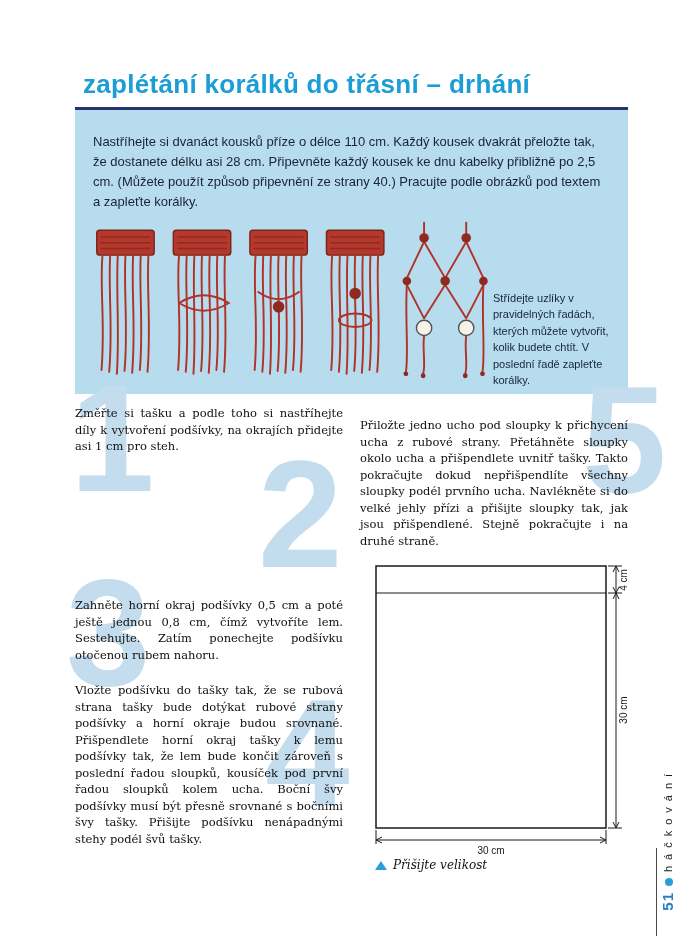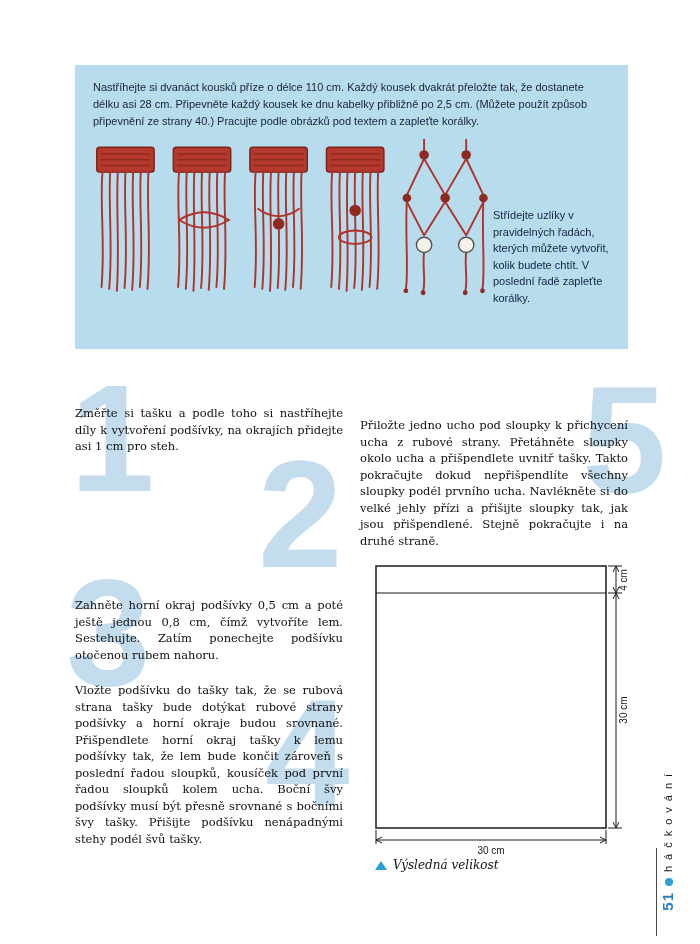--- a/index.html
+++ b/index.html
@@ -4,22 +4,22 @@
 <style>
   html,body{margin:0;padding:0;background:#e8e8e8;}
   #page{position:relative;width:700px;height:944px;background:#ffffff;overflow:hidden;
         font-family:"DejaVu Serif", serif;color:#111;}
   
   .panel{position:absolute;left:75px;top:65px;width:553px;}
   .panel-header{background:#ffffff;padding:4px 8px 7px 8px;border-bottom:3px solid #26336e;}
   .panel-title{font-family:"Liberation Sans", sans-serif;font-weight:bold;font-size:26px;
                color:#1b9ed6;letter-spacing:0.3px;}
   .panel-body{background:#b7dcee;padding:14px 16px 10px 16px;height:260px;}
-  .panel-intro{font-family:"Liberation Sans", sans-serif;font-size:11px;line-height:1.55;
-               color:#1a2233;margin:0 2px 4px 2px;}
+  .panel-intro{font-family:"Liberation Sans", sans-serif;font-size:13px;line-height:1.55;
+               color:#1a2233;margin:8px 2px 4px 2px;}
   .panel-figure{display:flex;align-items:flex-end;}
   .panel-note{width:118px;margin-top:16px;font-family:"Liberation Sans", sans-serif;
               font-size:11px;line-height:1.5;color:#14233f;}
   
   .big-num{position:absolute;z-index:0;font-family:"Liberation Sans", sans-serif;
            font-weight:bold;font-size:152px;line-height:1;color:#c4ddee;user-select:none;}
   
   .step{position:absolute;z-index:1;width:268px;font-size:11.5px;line-height:16.5px;
         text-align:justify;color:#101010;margin:0;}
   
@@ -36,20 +36,23 @@
   .margin-rule{position:absolute;left:656px;top:848px;width:1px;height:88px;background:#4a4a4a;}
   .page-num{position:absolute;left:659px;top:892px;font-family:"Liberation Sans", sans-serif;
             font-weight:bold;font-size:15px;color:#2d7fc1;letter-spacing:1px;}
 </style>
 </head>
 <body>
 
 <div id="page">
 
   <div class="panel">
+    <div class="panel-header">
+      <span class="panel-title">zaplétání korálků do třásní – drhání</span>
+    </div>
     <div class="panel-body">
       <p class="panel-intro">Nastříhejte si dvanáct kousků příze o délce 110 cm. Každý kousek dvakrát přeložte tak, že dostanete délku asi 28 cm. Připevněte každý kousek ke dnu kabelky přibližně po 2,5 cm. (Můžete použít způsob připevnění ze strany 40.) Pracujte podle obrázků pod textem a zapleťte korálky.</p>
       <div class="panel-figure">
 
         <svg width="402" height="172" viewBox="0 0 420 172">
           <defs>
             <g id="fringe" stroke="#b03228" stroke-width="2" fill="none" stroke-linecap="round">
               <path d="M6,0 C3,35 9,70 5,120"></path>
               <path d="M14,0 C12,40 17,75 13,122"></path>
               <path d="M22,0 C20,38 24,80 21,124"></path>
@@ -143,21 +146,21 @@
     </g>
     <g font-family="Liberation Sans, sans-serif" font-size="10" fill="#1a1a1a">
       <text x="259" y="24" transform="rotate(-90 259 24)" text-anchor="middle">4 cm</text>
       <text x="259" y="154" transform="rotate(-90 259 154)" text-anchor="middle">30 cm</text>
       <text x="123" y="298" text-anchor="middle">30 cm</text>
     </g>
   </svg>
 
   <div class="caption">
     <span class="tri"></span>
-    <span class="caption-text">Výsledná velikost</span>
+    <span class="caption-text">Přišijte velikost</span>
   </div>
 
   <div class="section-vert vtext">háčkování</div>
   <div class="margin-dot"></div>
   <div class="margin-rule"></div>
   <div class="page-num vtext">51</div>
 
 </div>
 
 </body></html>

